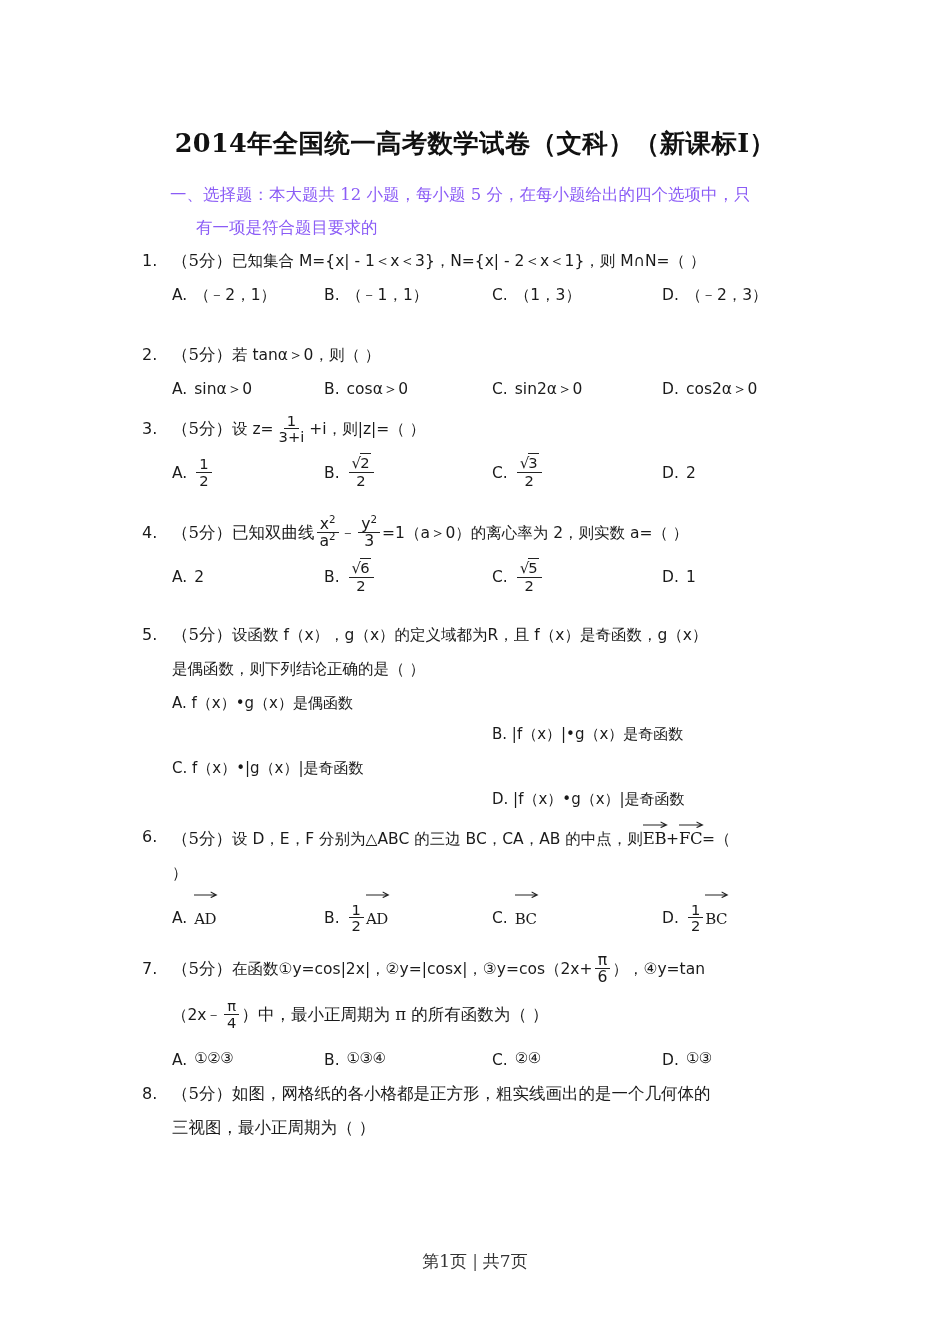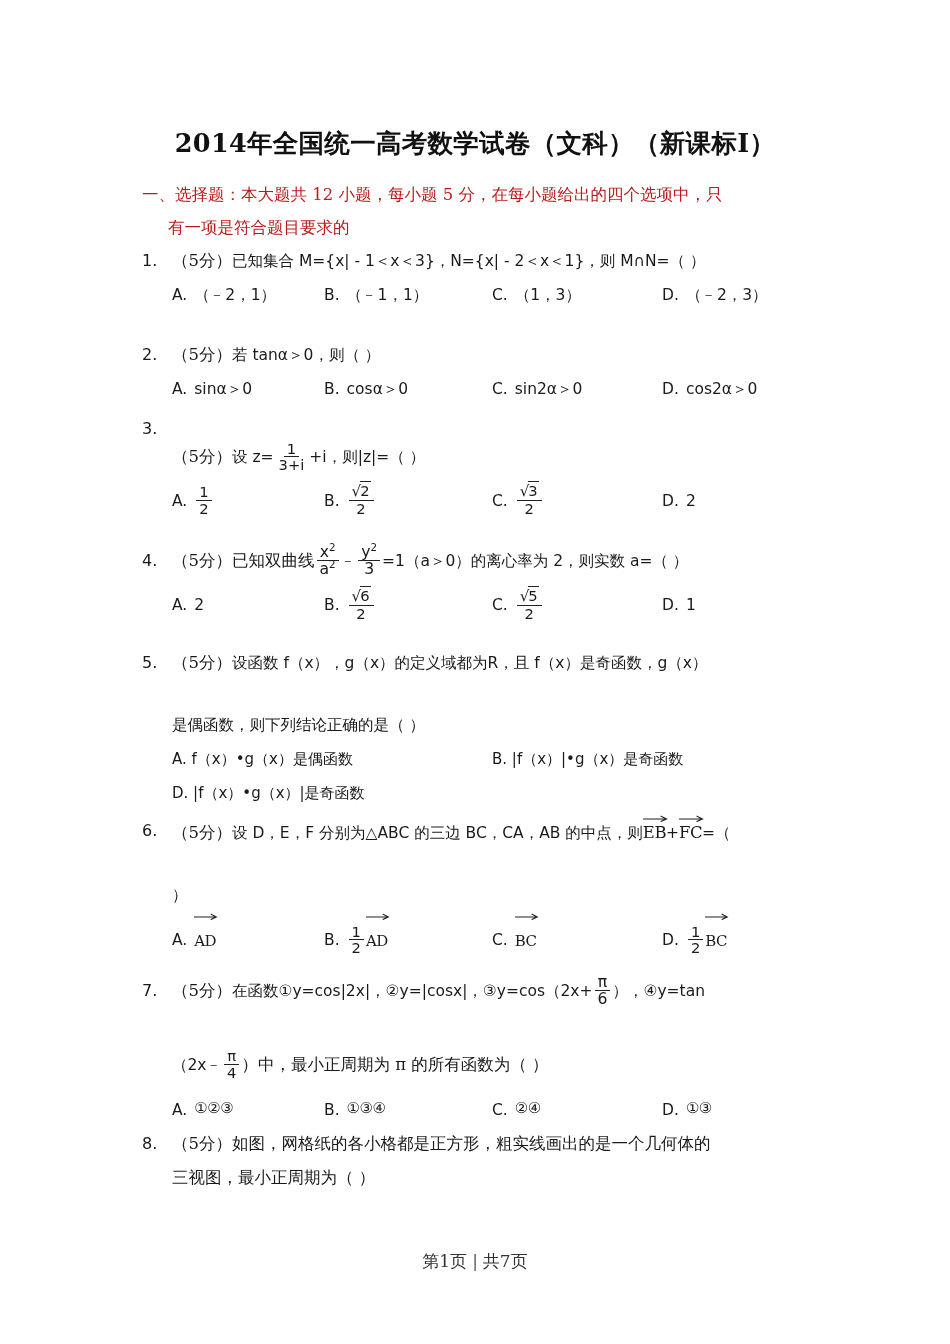--- a/index.html
+++ b/index.html
@@ -38,21 +38,22 @@
   .body-block {
     position: absolute;
     left: 142px;
     top: 178px;
     width: 668px;
   }
   .section-head {
     font-family: "DejaVu Serif", "Liberation Serif", serif;
     font-size: 16.5px;
     line-height: 33px;
-    color: #b91c1c;
+    color: #8b5cf6;
+    margin-left: 28px;
   }
   .section-head .ind {
     display: block;
     padding-left: 26px;
   }
   .q {
     margin-top: 0;
   }
   .qhead {
     display: flex;
@@ -69,21 +70,20 @@
   }
   .qtext {
     flex: 1 1 auto;
   }
   .qtext .cont {
     display: block;
   }
   .sans {
     font-family: "DejaVu Sans", "Liberation Sans", sans-serif;
     font-size: 15.5px;
-    margin-top: 28px;
   }
   .opts {
     display: flex;
     padding-left: 30px;
     font-family: "DejaVu Sans", "Liberation Sans", sans-serif;
     font-size: 15.5px;
     line-height: 34px;
     align-items: center;
   }
   .opts.tall { line-height: 54px; }
@@ -100,21 +100,21 @@
   .opts .o3 { flex: 0 0 auto; }
   
   .opts2 {
     display: flex;
     padding-left: 30px;
     font-family: "DejaVu Sans", "Liberation Sans", sans-serif;
     font-size: 15px;
     line-height: 34px;
   }
   .opts2 .c0 { flex: 0 0 320px; }
-  .opts2 .c1 { flex: 0 0 auto; }
+  .opts2 .c1 { flex: 0 0 auto; margin-top: 31px; }
 
   
   .frac {
     display: inline-flex;
     flex-direction: column;
     align-items: center;
     vertical-align: middle;
     margin: 0 2px;
     line-height: 1.05;
     font-size: 0.95em;
@@ -328,20 +328,21 @@
         <span class="qtext">
           <span>（5分）</span><span class="sans">设函数 f（x），g（x）的定义域都为R，且 f（x）是奇函数，g（x）</span>
           <span class="cont sans">是偶函数，则下列结论正确的是（        ）</span>
         </span>
       </div>
       <div class="opts2">
         <span class="c0"><span class="ltr">A.</span> <span>f（x）•g（x）是偶函数</span></span>
         <span class="c1"><span class="ltr">B.</span> <span>|f（x）|•g（x）是奇函数</span></span>
       </div>
       <div class="opts2">
+        <span class="c0"><span class="ltr">C.</span> <span>f（x）•|g（x）|是奇函数</span></span>
         <span class="c1"><span class="ltr">D.</span> <span>|f（x）•g（x）|是奇函数</span></span>
       </div>
     </div>
 
     <div style="height:4px"></div>
 
     <div class="q">
       <div class="qhead">
         <span class="qlabel">6.</span>
         <span class="qtext">

